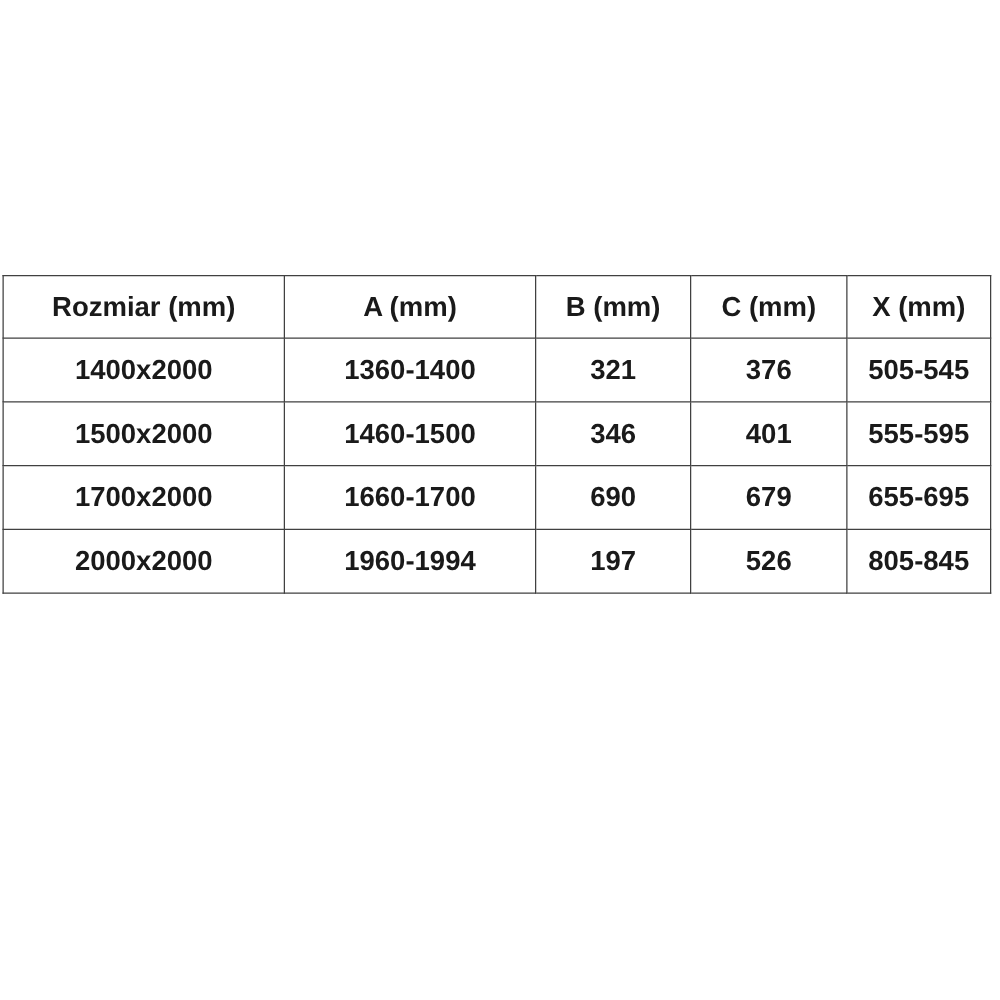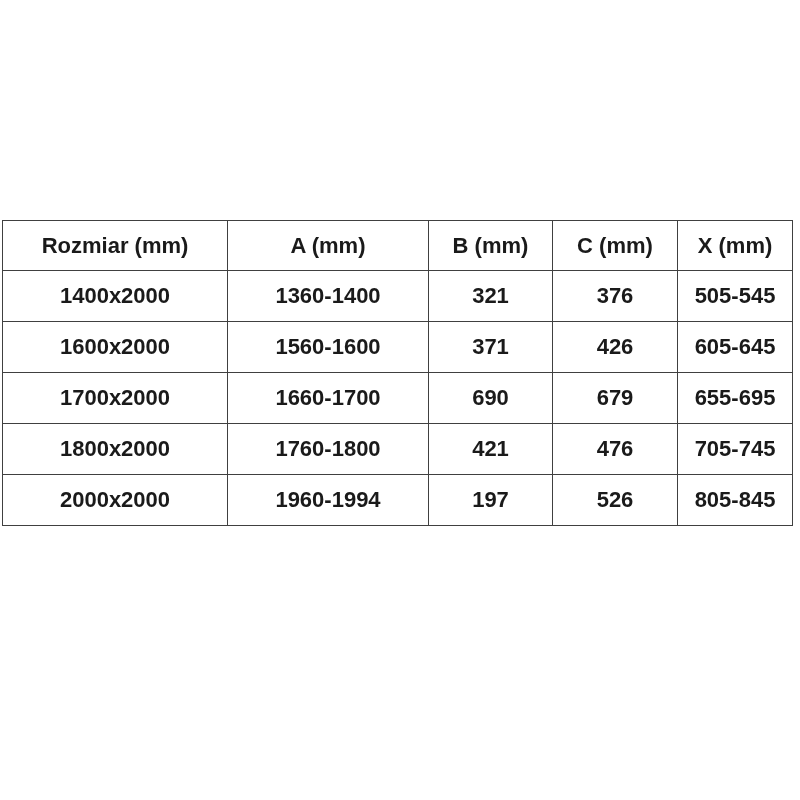--- a/index.html
+++ b/index.html
@@ -72,39 +72,32 @@
     </thead>
     <tbody>
         <tr>
           <td>1400x2000</td>
           <td>1360-1400</td>
           <td>321</td>
           <td>376</td>
           <td>505-545</td>
         </tr>
         <tr>
-          <td>1600x2000</td>
-          <td>1560-1600</td>
-          <td>371</td>
-          <td>426</td>
-          <td>605-645</td>
+          <td>1500x2000</td>
+          <td>1460-1500</td>
+          <td>346</td>
+          <td>401</td>
+          <td>555-595</td>
         </tr>
         <tr>
           <td>1700x2000</td>
           <td>1660-1700</td>
           <td>690</td>
           <td>679</td>
           <td>655-695</td>
-        </tr>
-        <tr>
-          <td>1800x2000</td>
-          <td>1760-1800</td>
-          <td>421</td>
-          <td>476</td>
-          <td>705-745</td>
         </tr>
         <tr>
           <td>2000x2000</td>
           <td>1960-1994</td>
           <td>197</td>
           <td>526</td>
           <td>805-845</td>
         </tr>
       </tbody>
   </table>

